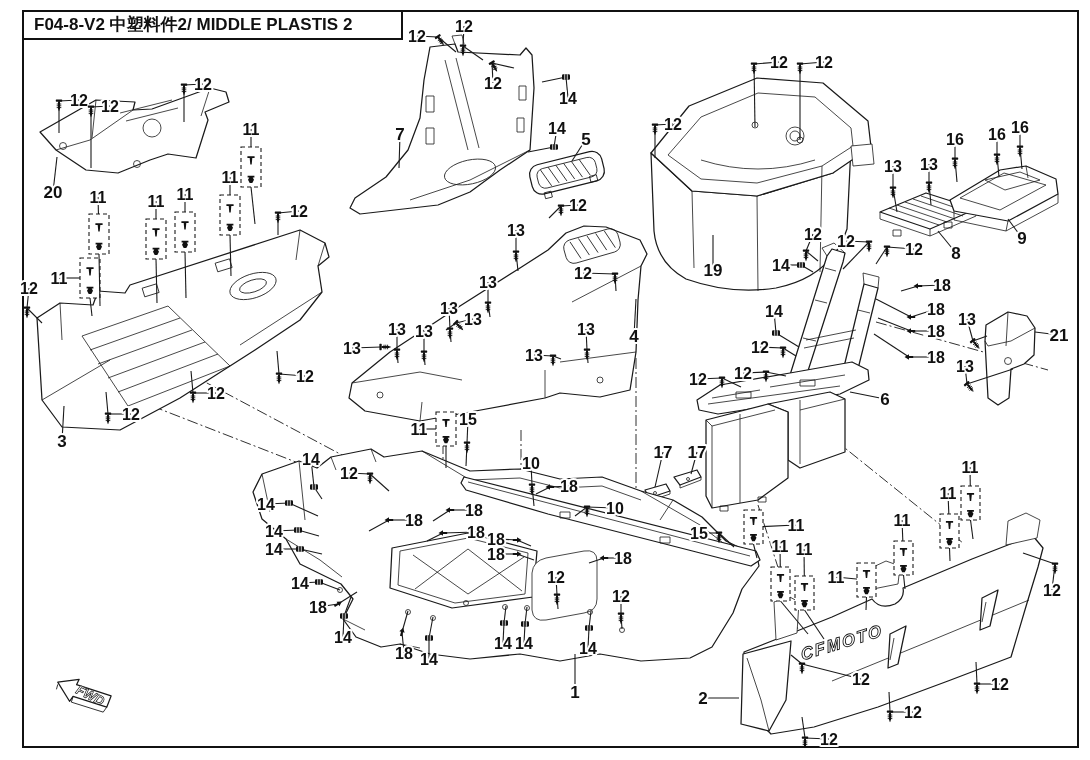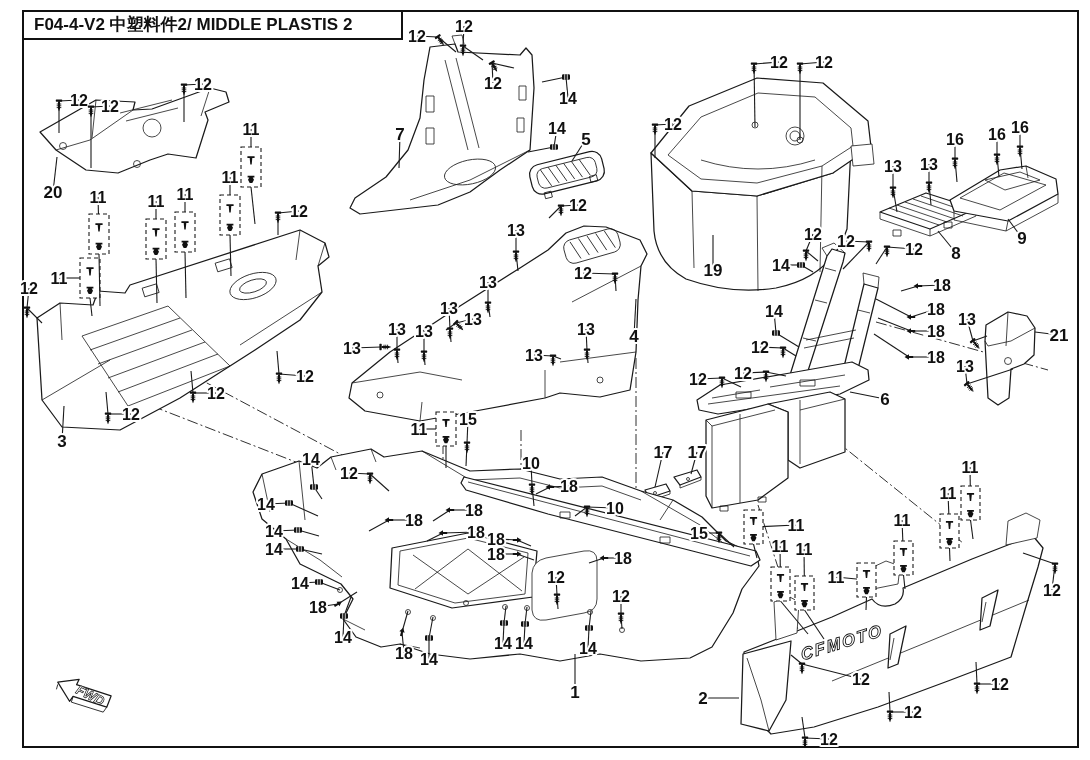--- a/index.html
+++ b/index.html
@@ -22,21 +22,21 @@
        paint-order:stroke;stroke:#fff;stroke-width:4px;stroke-linejoin:round;}
   .logo{font:bold italic 17px "Liberation Sans",sans-serif;fill:#fff;stroke:#111;
        stroke-width:0.9;letter-spacing:2px;text-anchor:middle;}
   .fwdt{font:bold italic 13px "Liberation Sans",sans-serif;fill:#fff;stroke:#111;
        stroke-width:0.7;text-anchor:middle;}
 </style>
 </head>
 <body>
 
 <div id="page">
-  <div id="title-block">F04-4-V2 中塑料件2/ MIDDLE PLASTIS 2</div>
+  <div id="title-block">F04-8-V2 中塑料件2/ MIDDLE PLASTIS 2</div>
 
   <svg id="svg-root" width="1090" height="760" viewBox="0 0 1090 760" xmlns="http://www.w3.org/2000/svg">
     <defs>
       <g id="sym-screw">
         <rect x="-3.2" y="-1.6" width="6.4" height="2.3" rx="0.6" fill="#111"></rect>
         <rect x="-1" y="0.6" width="2" height="7.6" fill="#111"></rect>
         <path d="M-1,8.2 L1,8.2 L0,10.2 Z" fill="#111"></path>
         <line x1="-2.3" y1="3" x2="2.3" y2="3" stroke="#111" stroke-width="0.9"></line>
         <line x1="-2.3" y1="4.8" x2="2.3" y2="4.8" stroke="#111" stroke-width="0.9"></line>
         <line x1="-2.3" y1="6.6" x2="2.3" y2="6.6" stroke="#111" stroke-width="0.9"></line>

